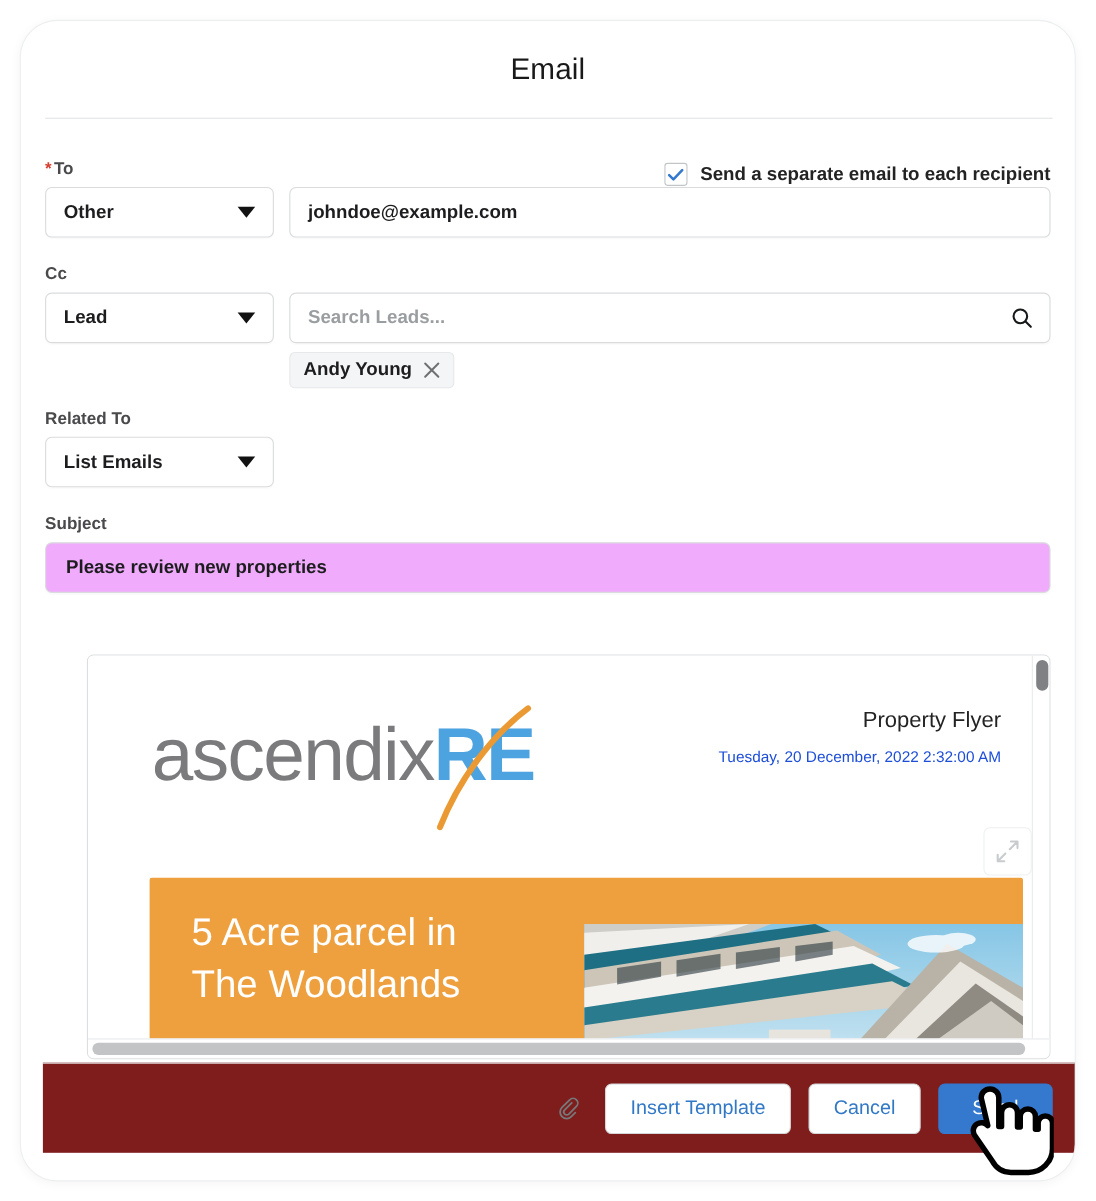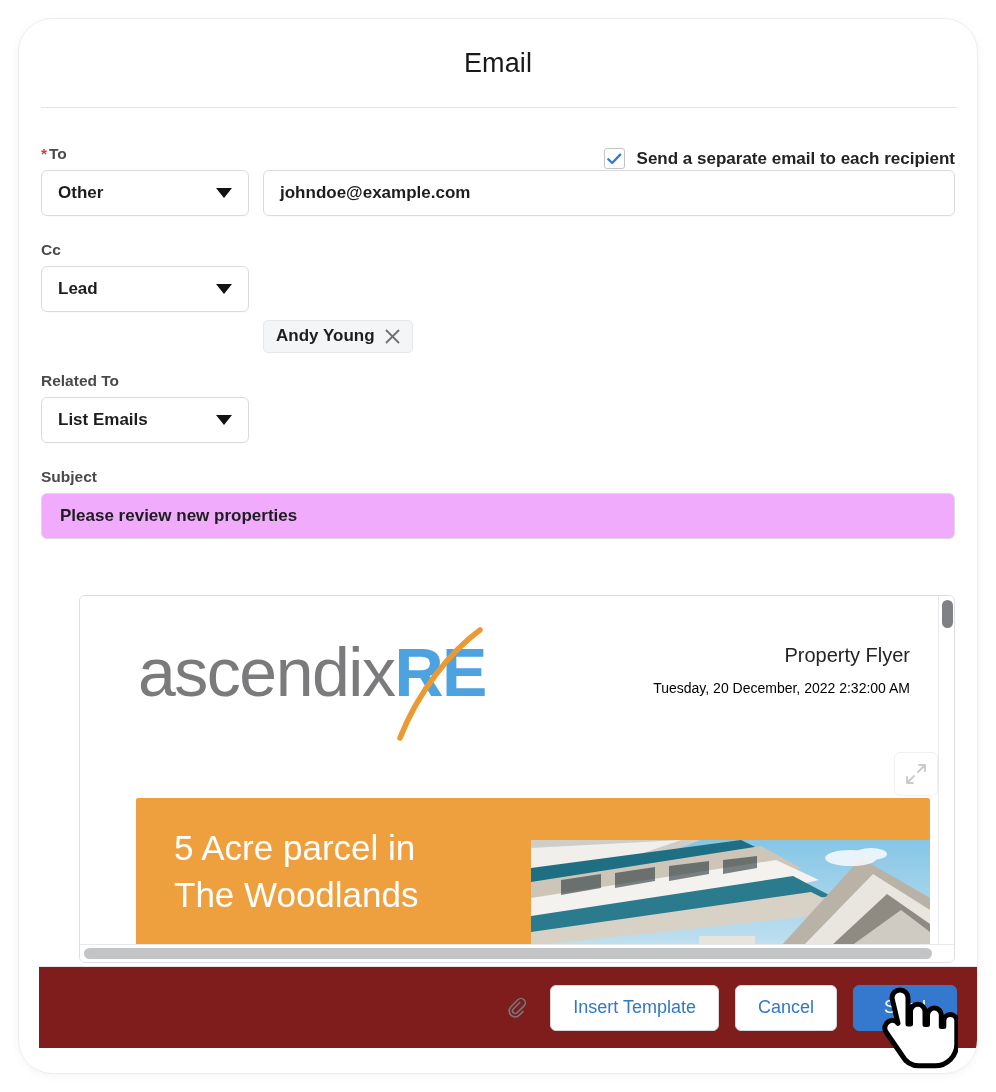--- a/index.html
+++ b/index.html
@@ -213,21 +213,21 @@
   }
 
   .flyer-head {
     position: absolute;
     left: 0; top: 10px;
     width: 860px;
     height: 150px;
   }
   .logo-box {
     position: absolute;
-    left: 58px; top: 22px;
+    left: 58px; top: 36px;
     width: 470px; height: 110px;
   }
   .logo-text {
     position: absolute;
     left: 0; top: 10px;
     font-size: 68px;
     font-weight: 400;
     letter-spacing: -1.5px;
     line-height: 1;
     white-space: nowrap;
@@ -247,21 +247,21 @@
     text-align: right;
   }
   .flyer-meta-title {
     font-size: 20px;
     color: #232324;
     line-height: 26px;
   }
   .flyer-meta-date {
     margin-top: 10px;
     font-size: 14px;
-    color: #000000;
+    color: #1d4ed8;
     line-height: 20px;
   }
 
   .flyer-banner {
     position: absolute;
     left: 56px; top: 202px;
     width: 794px;
     height: 148px;
     background: #efa03e;
     border-radius: 2px;
@@ -421,20 +421,29 @@
           <span>johndoe@example.com</span>
         </div>
       </div>
 
       <div class="block">
         <div class="field-label">Cc</div>
         <div class="input-row">
           <div class="select-box">
             <span>Lead</span>
             <span class="select-caret"></span>
+          </div>
+          <div class="text-field">
+            <span class="ph">Search Leads...</span>
+            <span class="field-search-icon">
+              <svg width="20" height="20" viewBox="0 0 20 20" aria-hidden="true">
+                <circle cx="8.6" cy="8.6" r="6.2" fill="none" stroke="#18191a" stroke-width="1.9"></circle>
+                <line x1="13.3" y1="13.3" x2="18.1" y2="18.1" stroke="#18191a" stroke-width="1.9" stroke-linecap="round"></line>
+              </svg>
+            </span>
           </div>
         </div>
         <div class="chip-area">
           <span class="chip">
             <span>Andy Young</span>
             <span class="chip-x">
               <svg width="17" height="17" viewBox="0 0 17 17" aria-hidden="true">
                 <line x1="2.5" y1="2.5" x2="14.5" y2="14.5" stroke="#6e7072" stroke-width="1.8" stroke-linecap="round"></line>
                 <line x1="14.5" y1="2.5" x2="2.5" y2="14.5" stroke="#6e7072" stroke-width="1.8" stroke-linecap="round"></line>
               </svg>

